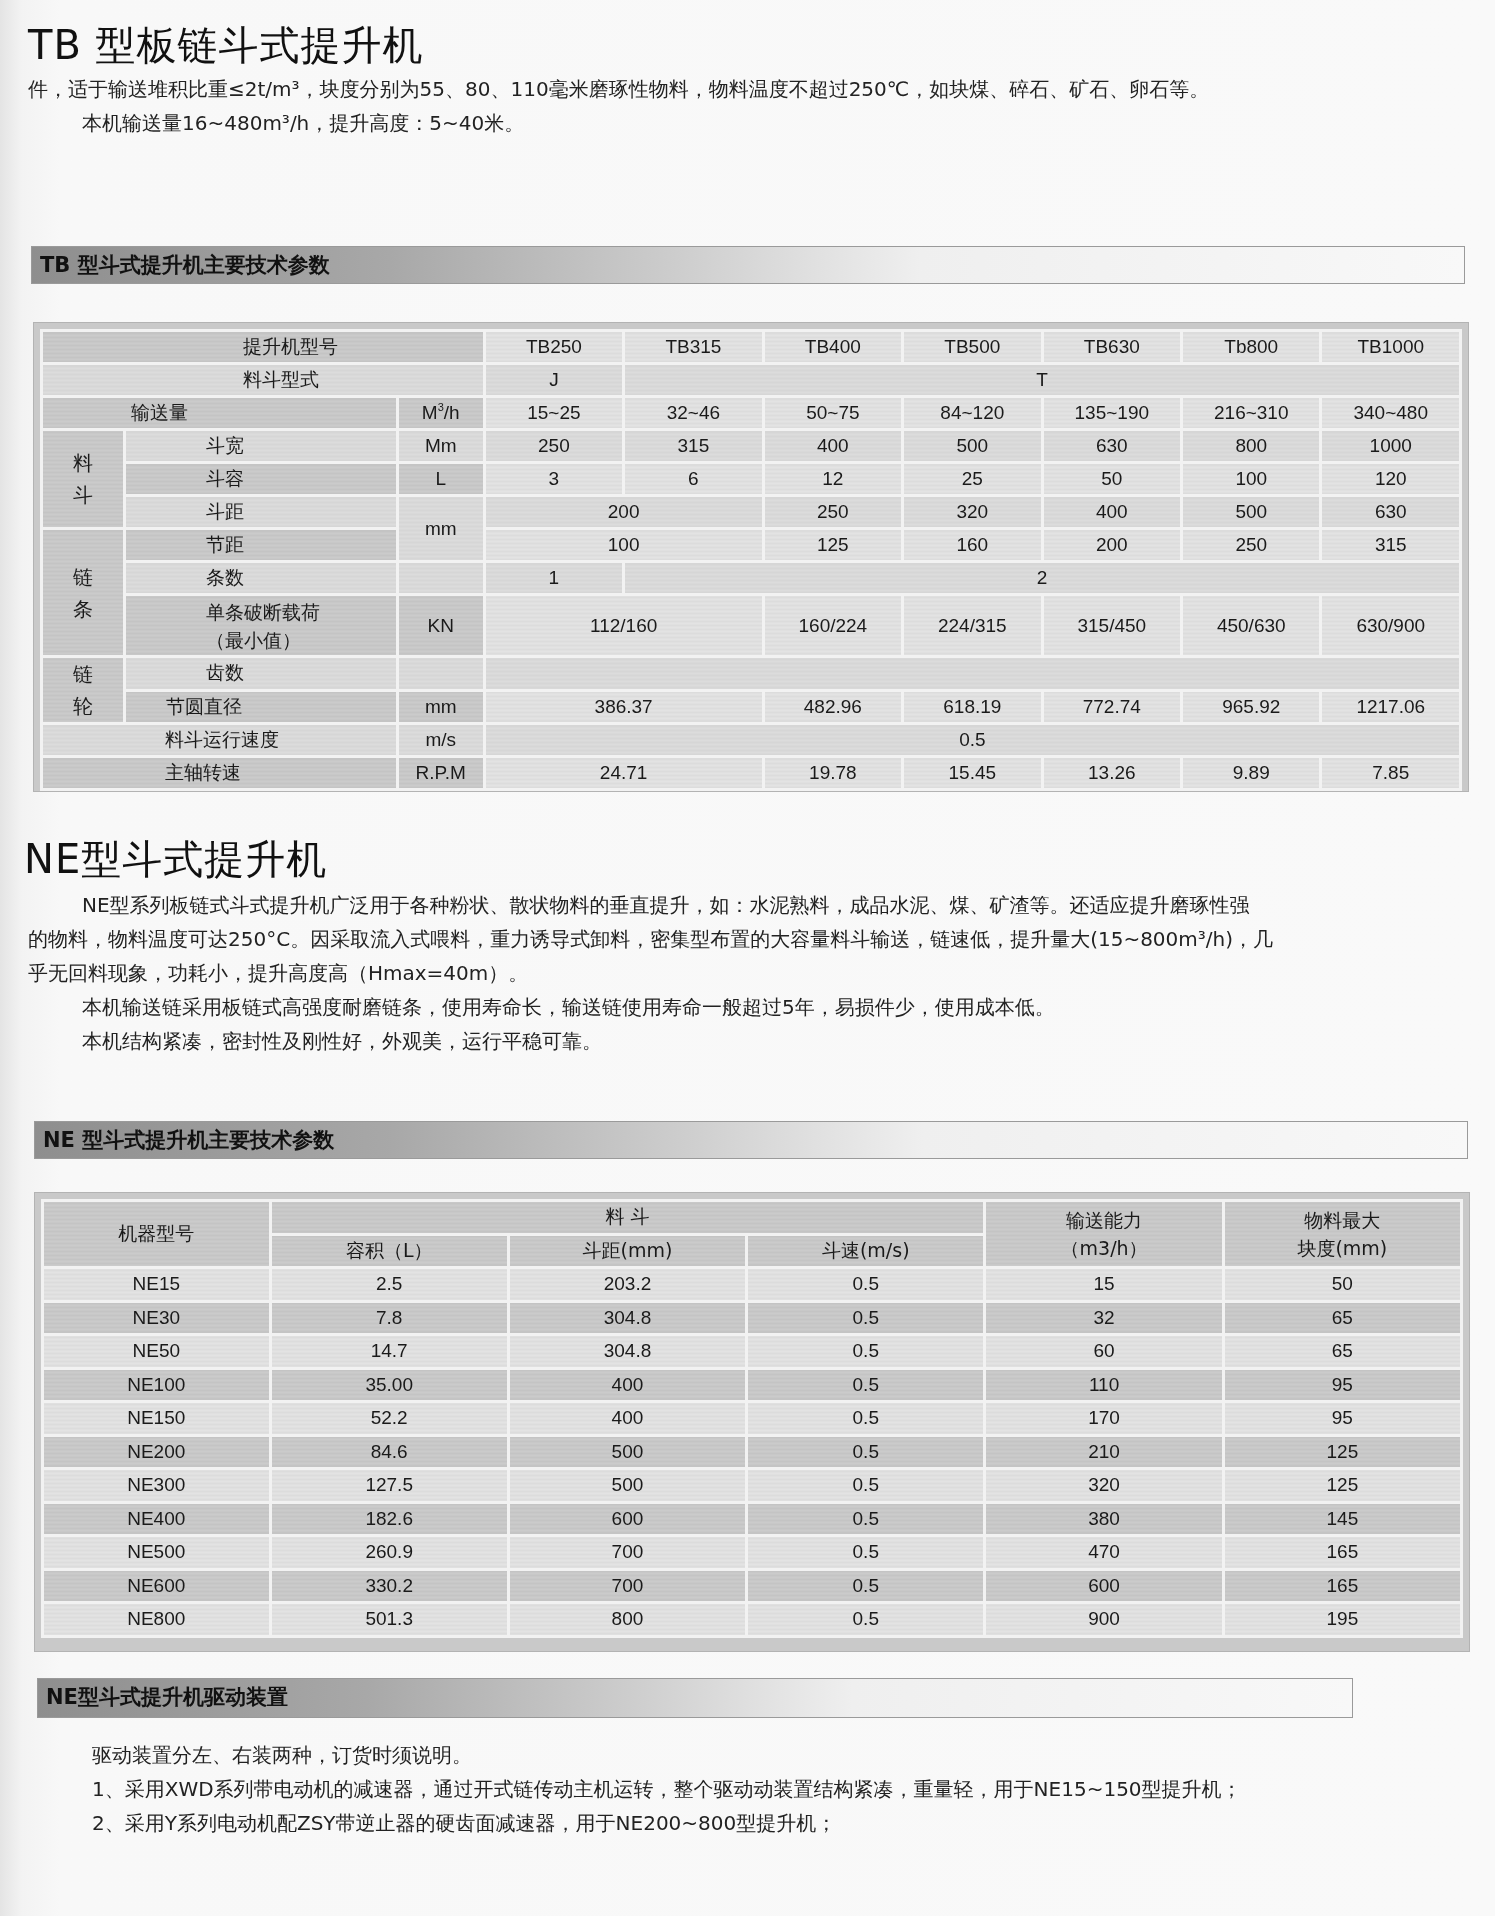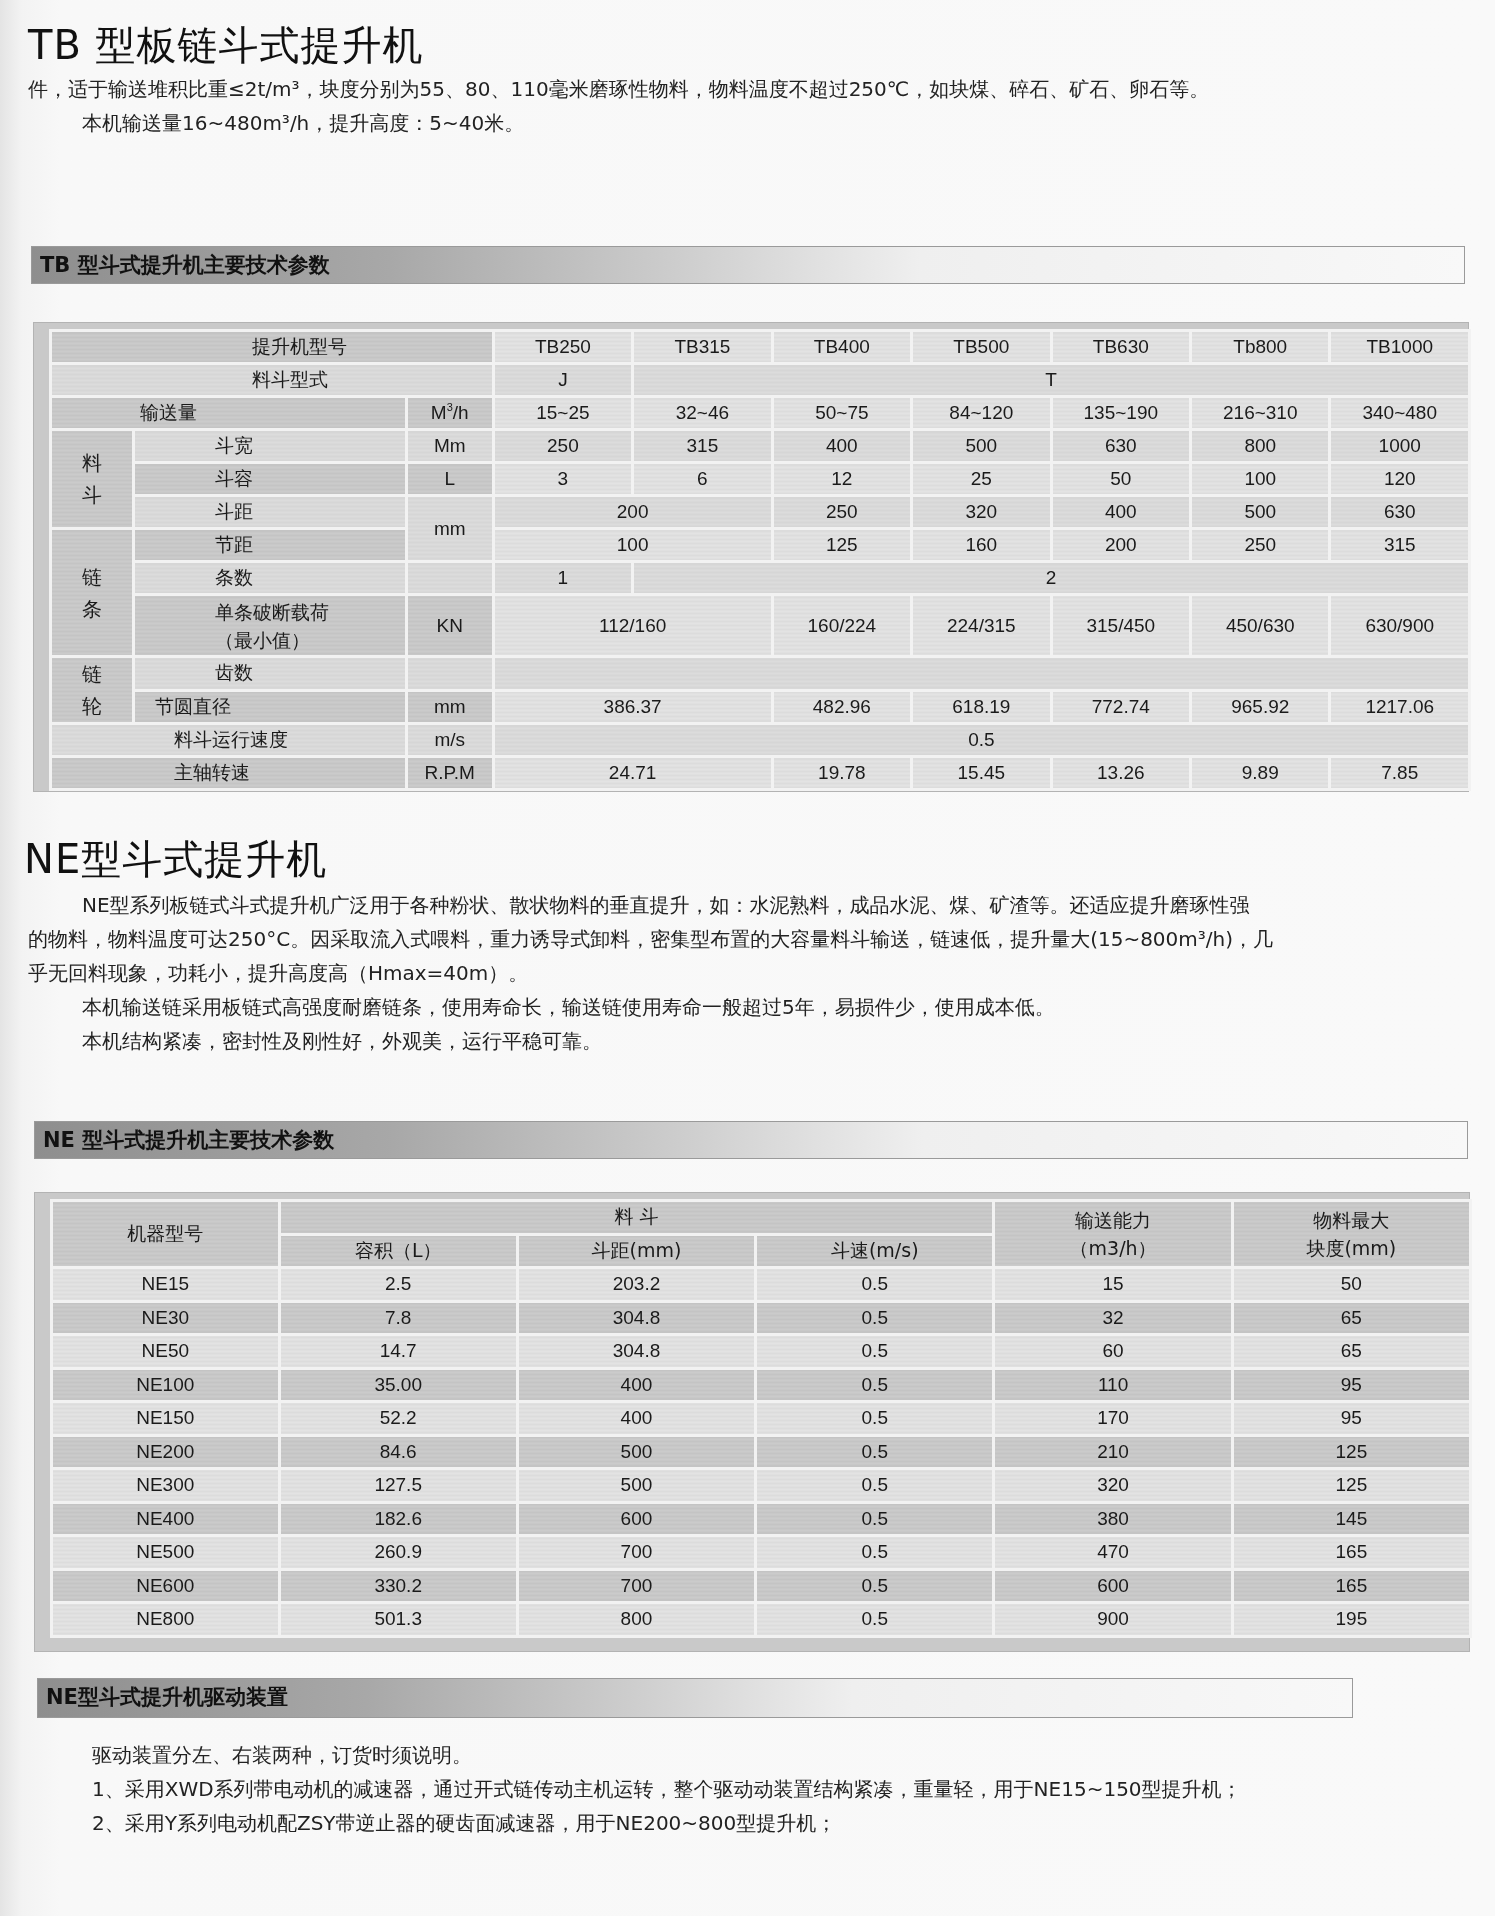--- a/index.html
+++ b/index.html
@@ -40,21 +40,20 @@
     padding: 6px 6px;
     box-sizing: border-box;
   }
   table.spec {
     border-collapse: collapse;
     width: 100%;
     table-layout: fixed;
     font-family: "Liberation Sans", "DejaVu Sans", sans-serif;
     font-size: 19px;
     color: #1a1a1a;
-    margin-left: 9px;
   }
   table.spec td {
     border: 3px solid #f2f2f2;
     background: repeating-linear-gradient(to bottom, #d6d6d6 0px, #d6d6d6 2px, #dcdcdc 2px, #dcdcdc 4px);
     text-align: center;
     padding: 0;
     vertical-align: middle;
   }
   table.spec td.lab { text-align: left; padding-left: 0; }
   table.spec td.dark {
@@ -185,21 +184,21 @@
       <td class="light">450/630</td>
       <td class="light">630/900</td>
     </tr>
     <tr>
       <td rowspan="2" class="dark cjk"><span class="vert">链轮</span></td>
       <td class="lab"><span style="padding-left:80px" class="cjk">齿数</span></td>
       <td></td>
       <td colspan="7"></td>
     </tr>
     <tr>
-      <td class="lab dark"><span style="padding-left:20px" class="cjk">节圆直径</span></td>
+      <td class="lab dark"><span style="padding-left:40px" class="cjk">节圆直径</span></td>
       <td class="dark">mm</td>
       <td colspan="2" class="light">386.37</td>
       <td class="light">482.96</td>
       <td class="light">618.19</td>
       <td class="light">772.74</td>
       <td class="light">965.92</td>
       <td class="light">1217.06</td>
     </tr>
     <tr>
       <td colspan="2" class="lab"><span style="padding-left:122px" class="cjk">料斗运行速度</span></td>

